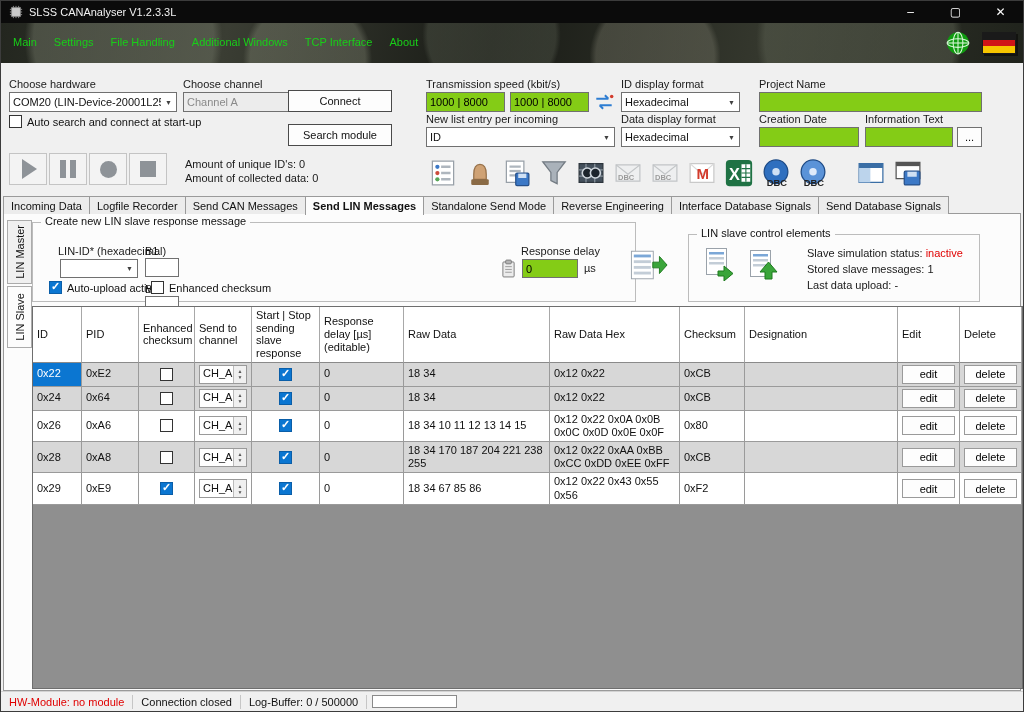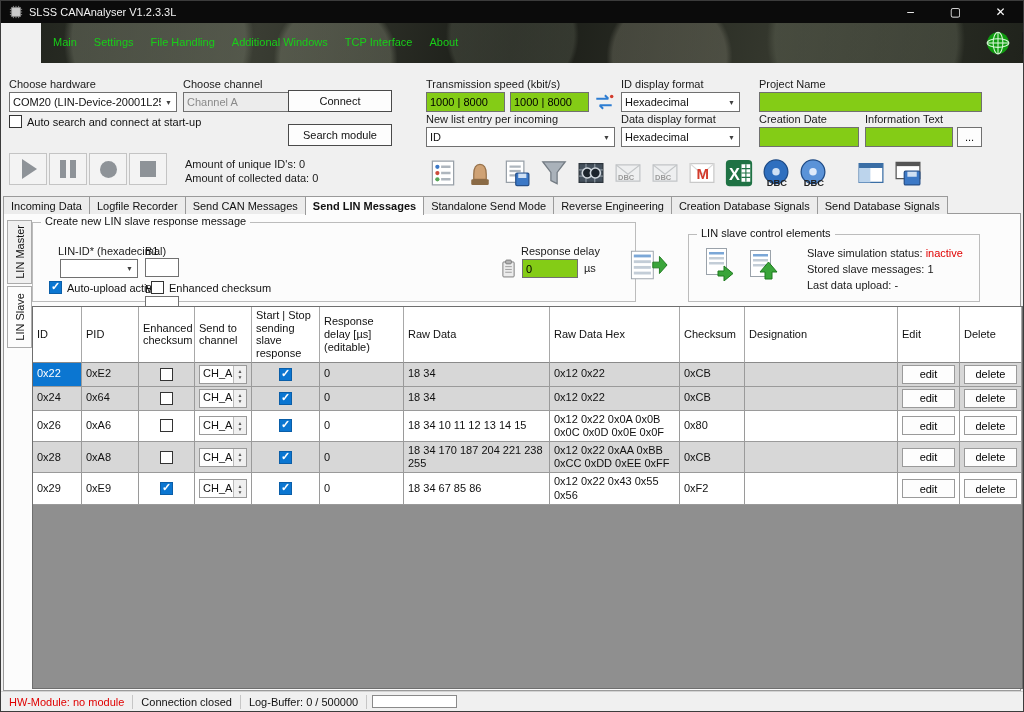--- a/index.html
+++ b/index.html
@@ -17,21 +17,20 @@
 
 
 .menubar { position:absolute; top:22px; left:0; right:0; height:48px;
   background:
     radial-gradient(circle at 12% 35%, rgba(105,110,95,.55) 0 10%, transparent 11%),
     radial-gradient(circle at 30% 75%, rgba(140,145,125,.35) 0 8%, transparent 9%),
     radial-gradient(circle at 48% 25%, rgba(75,80,68,.5) 0 12%, transparent 13%),
     radial-gradient(circle at 64% 70%, rgba(120,120,105,.4) 0 9%, transparent 10%),
     radial-gradient(circle at 84% 35%, rgba(90,95,80,.5) 0 11%, transparent 12%),
     linear-gradient(100deg,#23261f 0%,#3a3d33 22%,#191b16 48%,#34372d 74%,#20231c 100%);
-  margin-left: 40px;
 }
 .menu-items { position:absolute; top:13px; left:12px; display:flex; gap:17px; }
 .menu-item { color:#18cf18; font-size:11px; cursor:default; white-space:nowrap; }
 .globe { position:absolute; top:7px; left:944px; width:26px; height:26px; }
 .flag { position:absolute; top:9px; left:981px; width:34px; height:22px; display:flex; flex-direction:column; border:1px solid #1a1a1a; box-shadow:2px 2px 0 rgba(0,0,0,.45); }
 .flag i { flex:1; display:block; }
 .flag .f1 { background:#1a1a1a; } .flag .f2 { background:#d01417; } .flag .f3 { background:#f7c600; }
 
 
 .toppanel { position:absolute; top:62px; left:0; right:0; height:88px; background:#f0f0f0; }
@@ -322,21 +321,21 @@
       </div>
     </div>
 
   <div class="tabstrip">
       <div class="tab">Incoming Data</div>
       <div class="tab">Logfile Recorder</div>
       <div class="tab">Send CAN Messages</div>
       <div class="tab active">Send LIN Messages</div>
       <div class="tab">Standalone Send Mode</div>
       <div class="tab">Reverse Engineering</div>
-      <div class="tab">Creation Database Signals</div>
+      <div class="tab">Interface Database Signals</div>
       <div class="tab">Send Database Signals</div>
     </div>
 
   <div class="tabpage">
 
     <div>
         <div class="vtab">
           <span>LIN Master</span>
         </div>
         <div class="vtab active">

